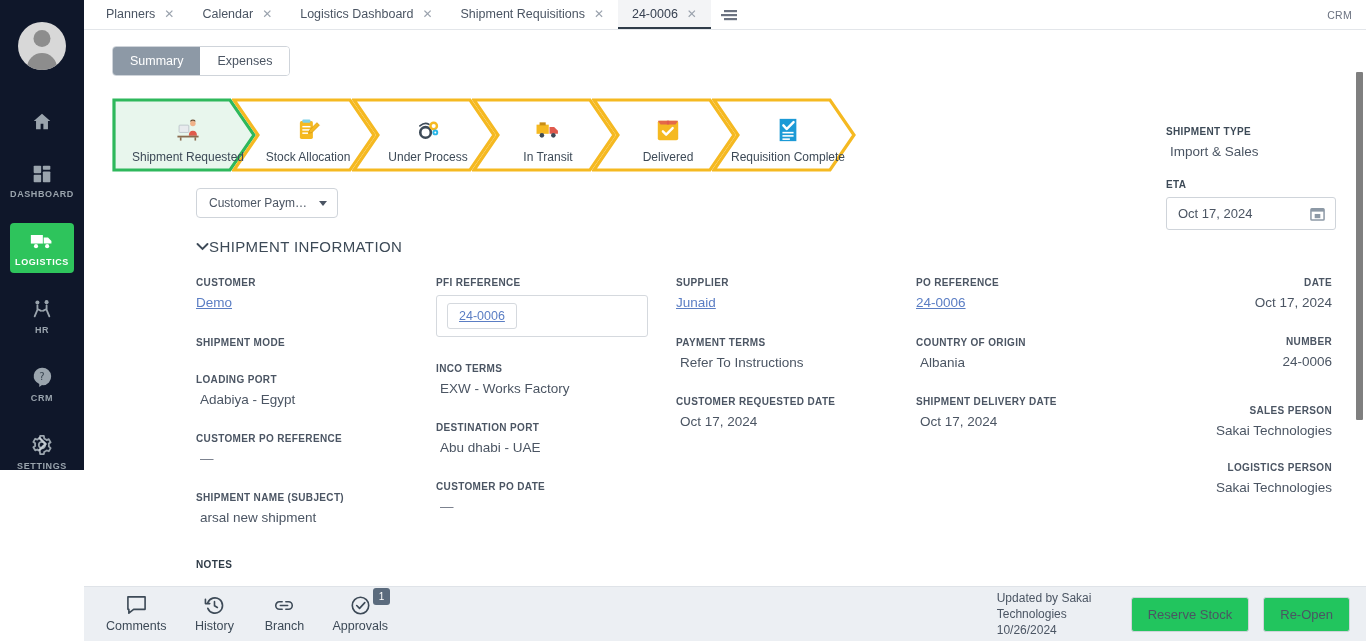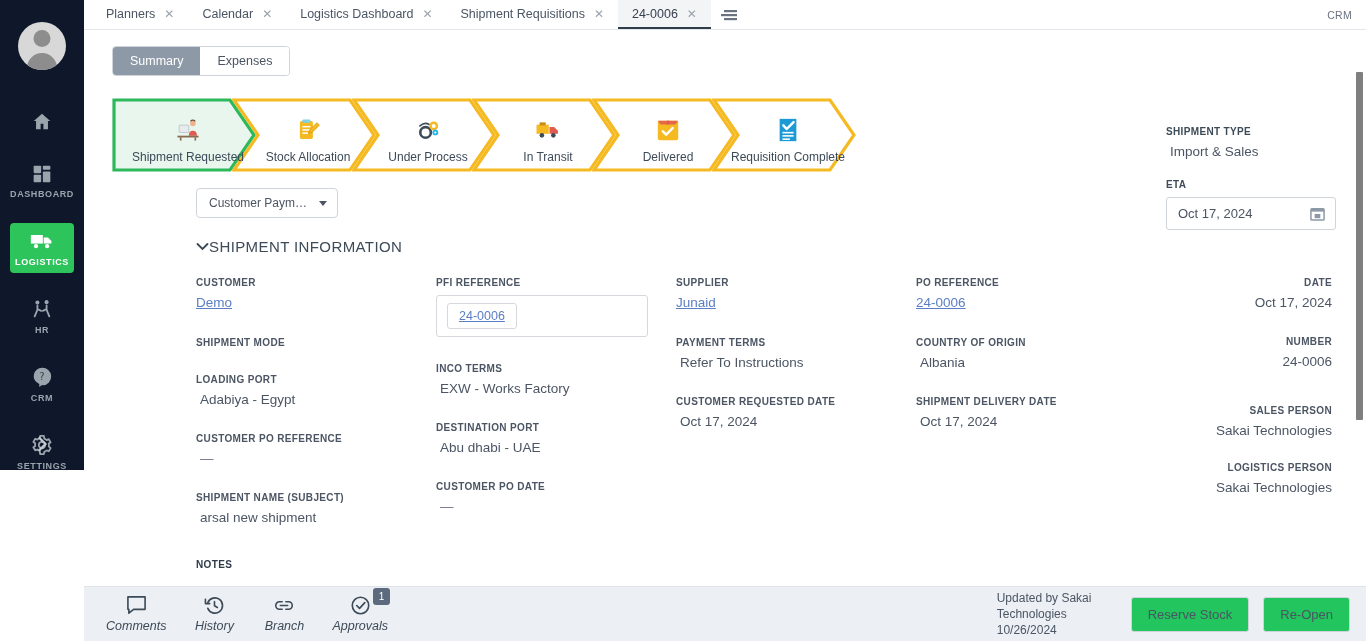--- a/index.html
+++ b/index.html
@@ -139,21 +139,21 @@
     background:#7f7f7f; border-radius:1px; cursor:grab; }
 
   
   .bottombar {
     position:absolute; left:0; right:0; bottom:0; height:55px; background:#eceff3;
     border-top:1px solid #dfe3e8; display:flex; align-items:center;
   }
   .bb-actions { display:flex; align-items:flex-start; gap:26px; padding-left:22px; }
   .bb-item { display:flex; flex-direction:column; align-items:center; gap:3px;
     cursor:pointer; color:#3d4a57; position:relative; min-width:44px; }
-  .bb-item .blabel { font-size:12.5px; color:#3d4a57;font-style:italic; }
+  .bb-item .blabel { font-size:12.5px; color:#3d4a57; }
   .badge { position:absolute; top:-7px; right:-2px; min-width:17px; height:17px;
     background:#5b6b7d; color:#fff; border-radius:3px; font-size:10px;
     display:flex; align-items:center; justify-content:center; padding:0 4px; }
   .bb-right { margin-left:auto; display:flex; align-items:center; gap:14px; padding-right:16px; }
   .updated { font-size:12px; color:#4b5563; line-height:1.35; text-align:left; width:120px; }
   .btn { border:1px solid #cfd4da; background:#22c55e; border-radius:3px; padding:9px 16px;
     font-size:13px; color:#4b5563; cursor:pointer; white-space:nowrap; }
 </style>
 </head>
 <body>

